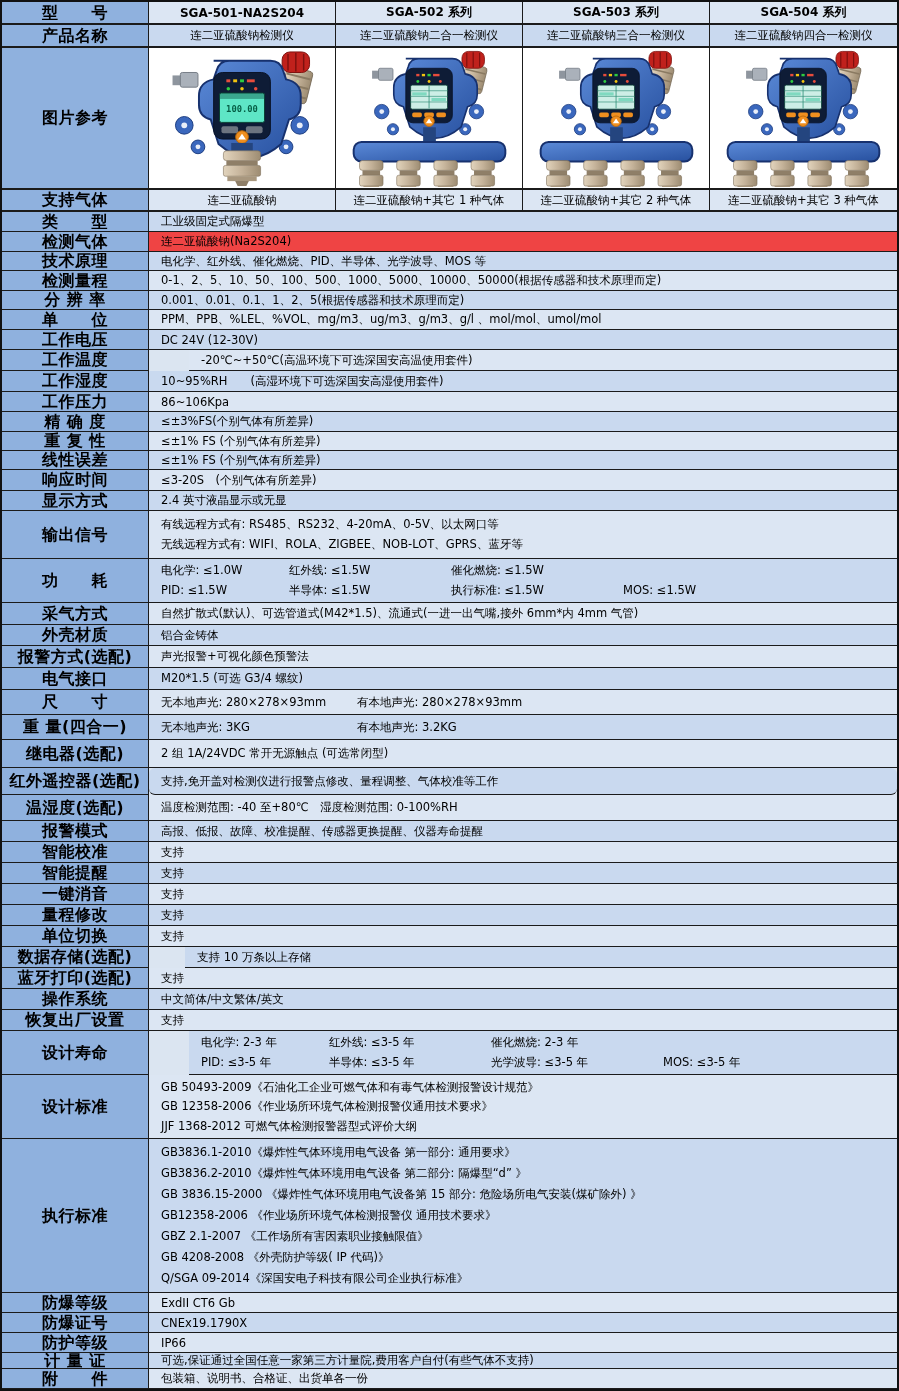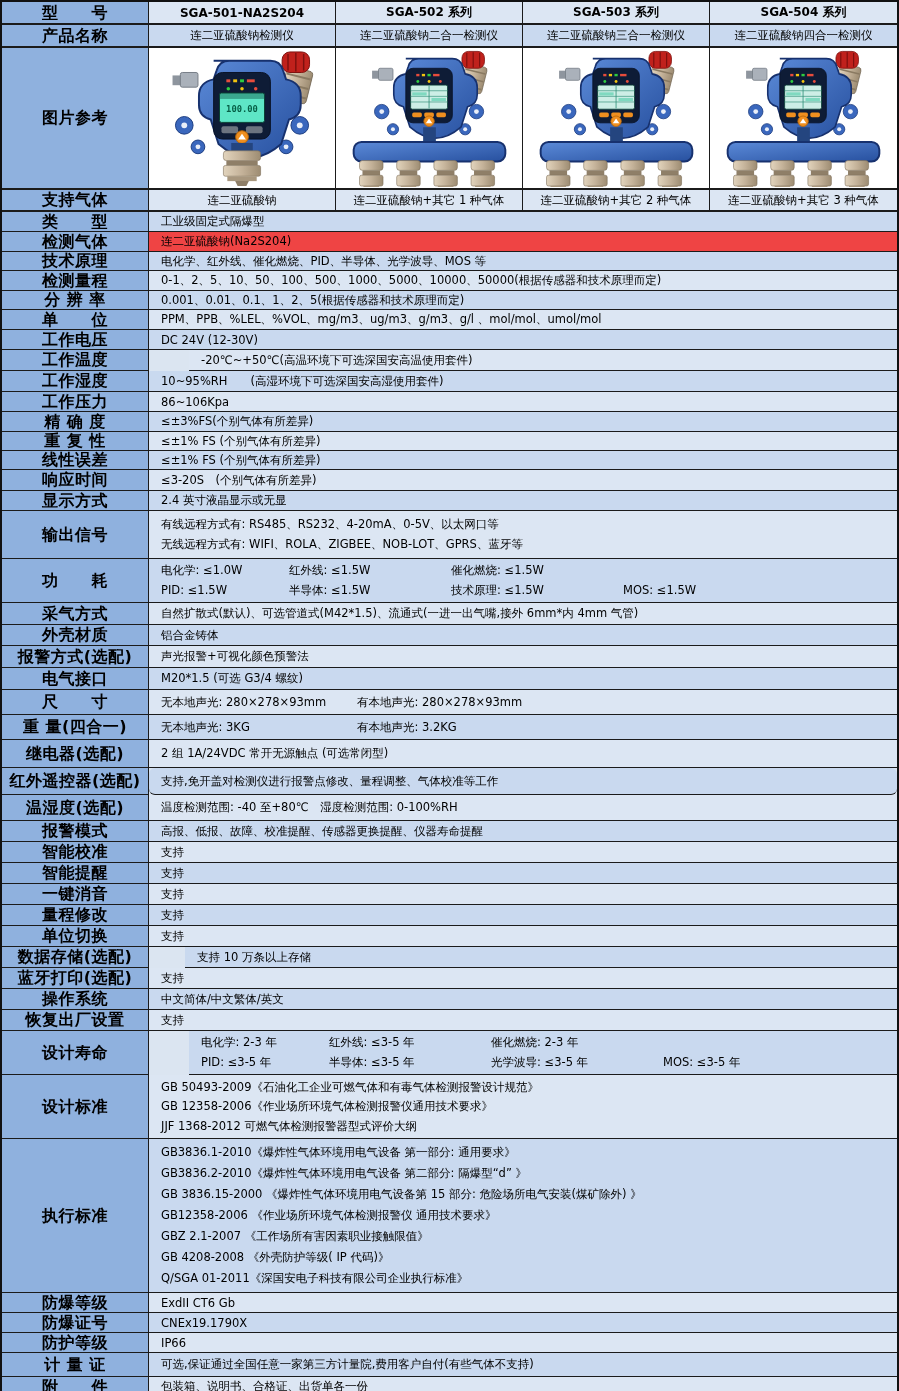--- a/index.html
+++ b/index.html
@@ -468,21 +468,21 @@
             <div class="ln">有线远程方式有: RS485、RS232、4-20mA、0-5V、以太网口等</div>
             <div class="ln">无线远程方式有: WIFI、ROLA、ZIGBEE、NOB-LOT、GPRS、蓝牙等</div>
           </div>
         </div>
       </div>
       <div class="row" style="height: 44px;">
         <div class="cell label">功　　耗</div>
         <div class="cell value" style="background: rgb(201, 217, 239);">
           <div class="vlines">
             <div class="ln"><span class="seg" style="width: 128px;">电化学: ≤1.0W</span><span class="seg" style="width: 162px;">红外线: ≤1.5W</span><span class="seg" style="width: 172px;">催化燃烧: ≤1.5W</span></div>
-            <div class="ln"><span class="seg" style="width: 128px;">PID: ≤1.5W</span><span class="seg" style="width: 162px;">半导体: ≤1.5W</span><span class="seg" style="width: 172px;">技术原理: ≤1.5W</span><span class="seg">MOS: ≤1.5W</span></div>
+            <div class="ln"><span class="seg" style="width: 128px;">PID: ≤1.5W</span><span class="seg" style="width: 162px;">半导体: ≤1.5W</span><span class="seg" style="width: 172px;">执行标准: ≤1.5W</span><span class="seg">MOS: ≤1.5W</span></div>
           </div>
         </div>
       </div>
       <div class="row" style="height: 22px;">
         <div class="cell label">采气方式</div>
         <div class="cell value" style="background: rgb(220, 230, 243);">
           <div class="vlines">
             <div class="ln">自然扩散式(默认)、可选管道式(M42*1.5)、流通式(一进一出气嘴,接外 6mm*内 4mm 气管)</div>
           </div>
         </div>
@@ -653,21 +653,21 @@
       <div class="row" style="height: 154px;">
         <div class="cell label">执行标准</div>
         <div class="cell value" style="background: rgb(201, 217, 239);">
           <div class="vlines">
             <div class="ln">GB3836.1-2010《爆炸性气体环境用电气设备 第一部分: 通用要求》</div>
             <div class="ln">GB3836.2-2010《爆炸性气体环境用电气设备 第二部分: 隔爆型“d” 》</div>
             <div class="ln">GB 3836.15-2000 《爆炸性气体环境用电气设备第 15 部分: 危险场所电气安装(煤矿除外) 》</div>
             <div class="ln">GB12358-2006 《作业场所环境气体检测报警仪 通用技术要求》</div>
             <div class="ln">GBZ 2.1-2007 《工作场所有害因素职业接触限值》</div>
             <div class="ln">GB 4208-2008 《外壳防护等级( IP 代码)》</div>
-            <div class="ln">Q/SGA 01-2011《深国安电子科技有限公司企业执行标准》</div>
+            <div class="ln">Q/SGA 09-2014《深国安电子科技有限公司企业执行标准》</div>
           </div>
         </div>
       </div>
       <div class="row" style="height: 20px;">
         <div class="cell label">防爆等级</div>
         <div class="cell value" style="background: rgb(220, 230, 243);">
           <div class="vlines">
             <div class="ln">ExdII CT6 Gb</div>
           </div>
         </div>
@@ -681,21 +681,21 @@
         </div>
       </div>
       <div class="row" style="height: 20px;">
         <div class="cell label">防护等级</div>
         <div class="cell value" style="background: rgb(220, 230, 243);">
           <div class="vlines">
             <div class="ln">IP66</div>
           </div>
         </div>
       </div>
-      <div class="row" style="height: 24px;">
+      <div class="row" style="height: 16px;">
         <div class="cell label">计 量 证</div>
         <div class="cell value" style="background: rgb(201, 217, 239);">
           <div class="vlines">
             <div class="ln">可选,保证通过全国任意一家第三方计量院,费用客户自付(有些气体不支持)</div>
           </div>
         </div>
       </div>
       <div class="row" style="height: 20px;">
         <div class="cell label">附　　件</div>
         <div class="cell value" style="background: rgb(220, 230, 243);">

